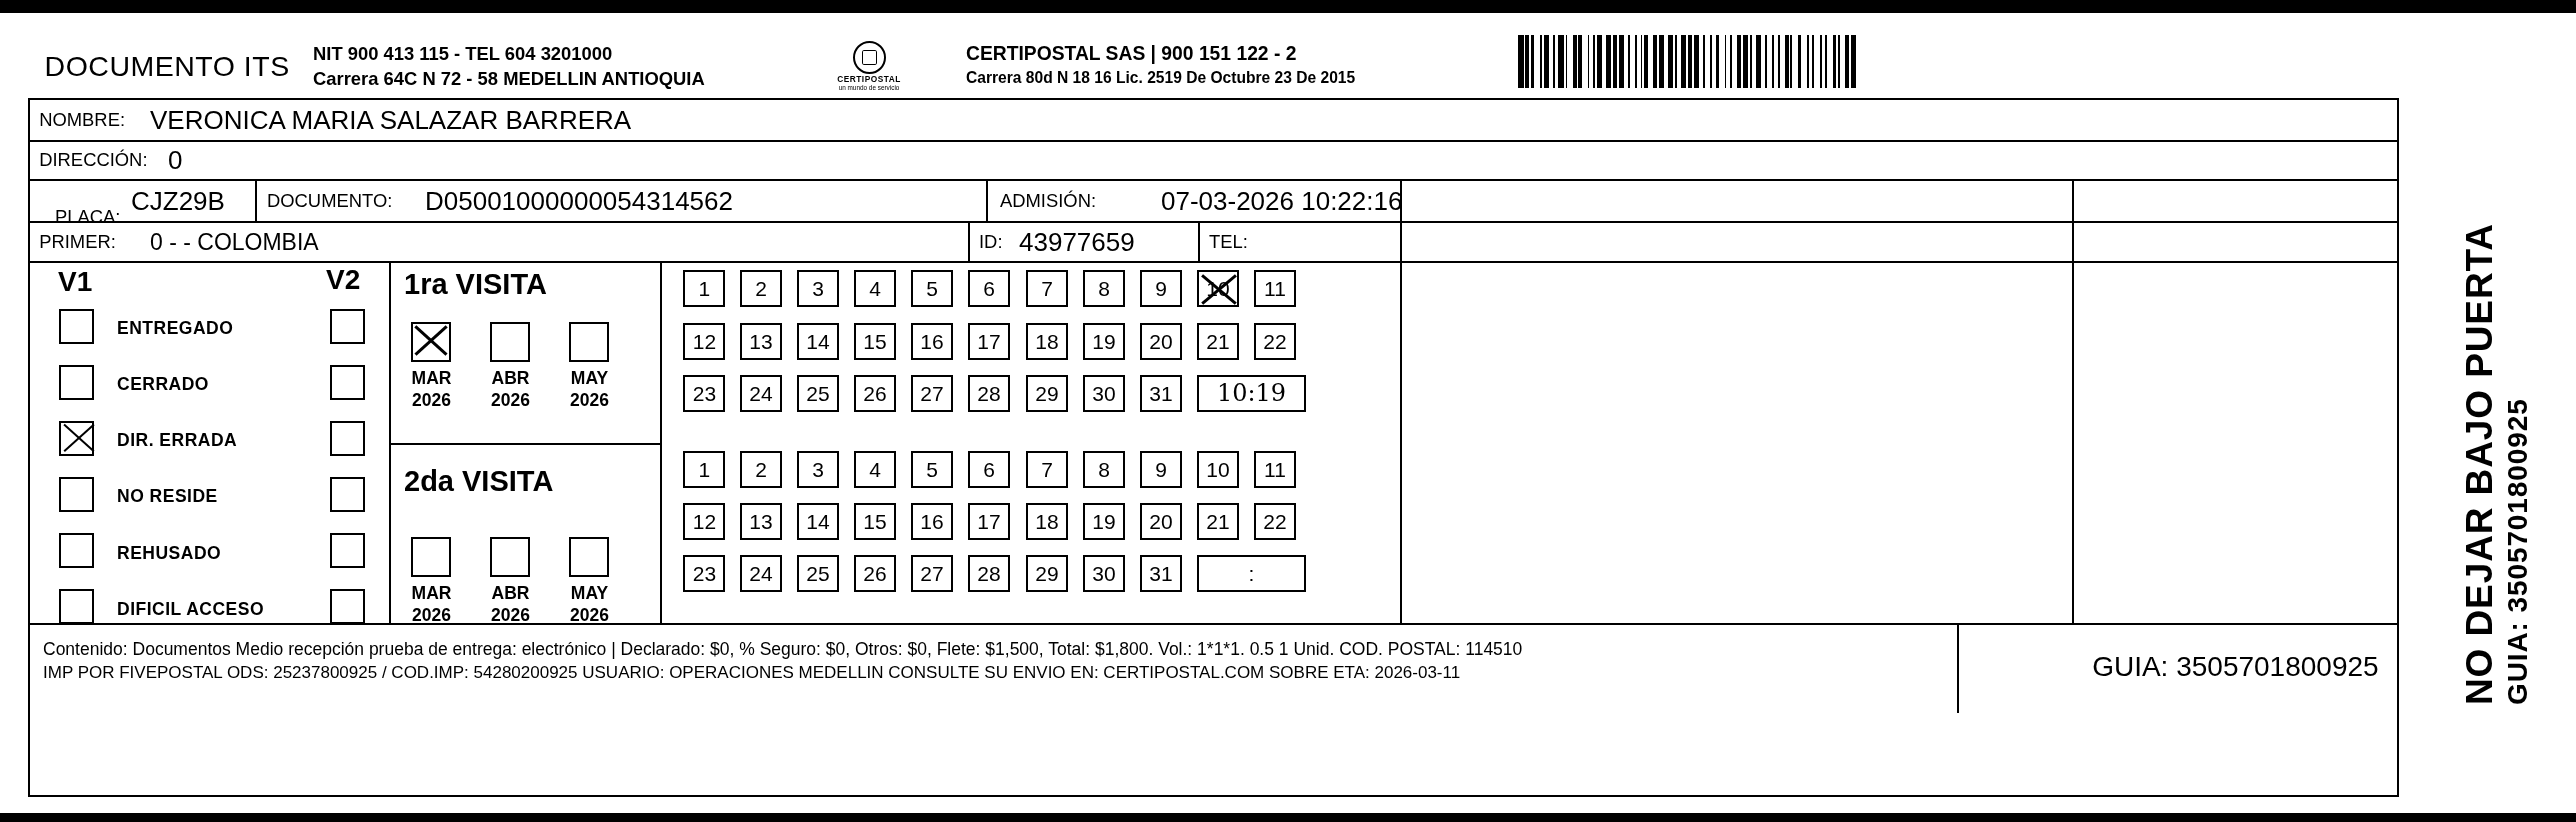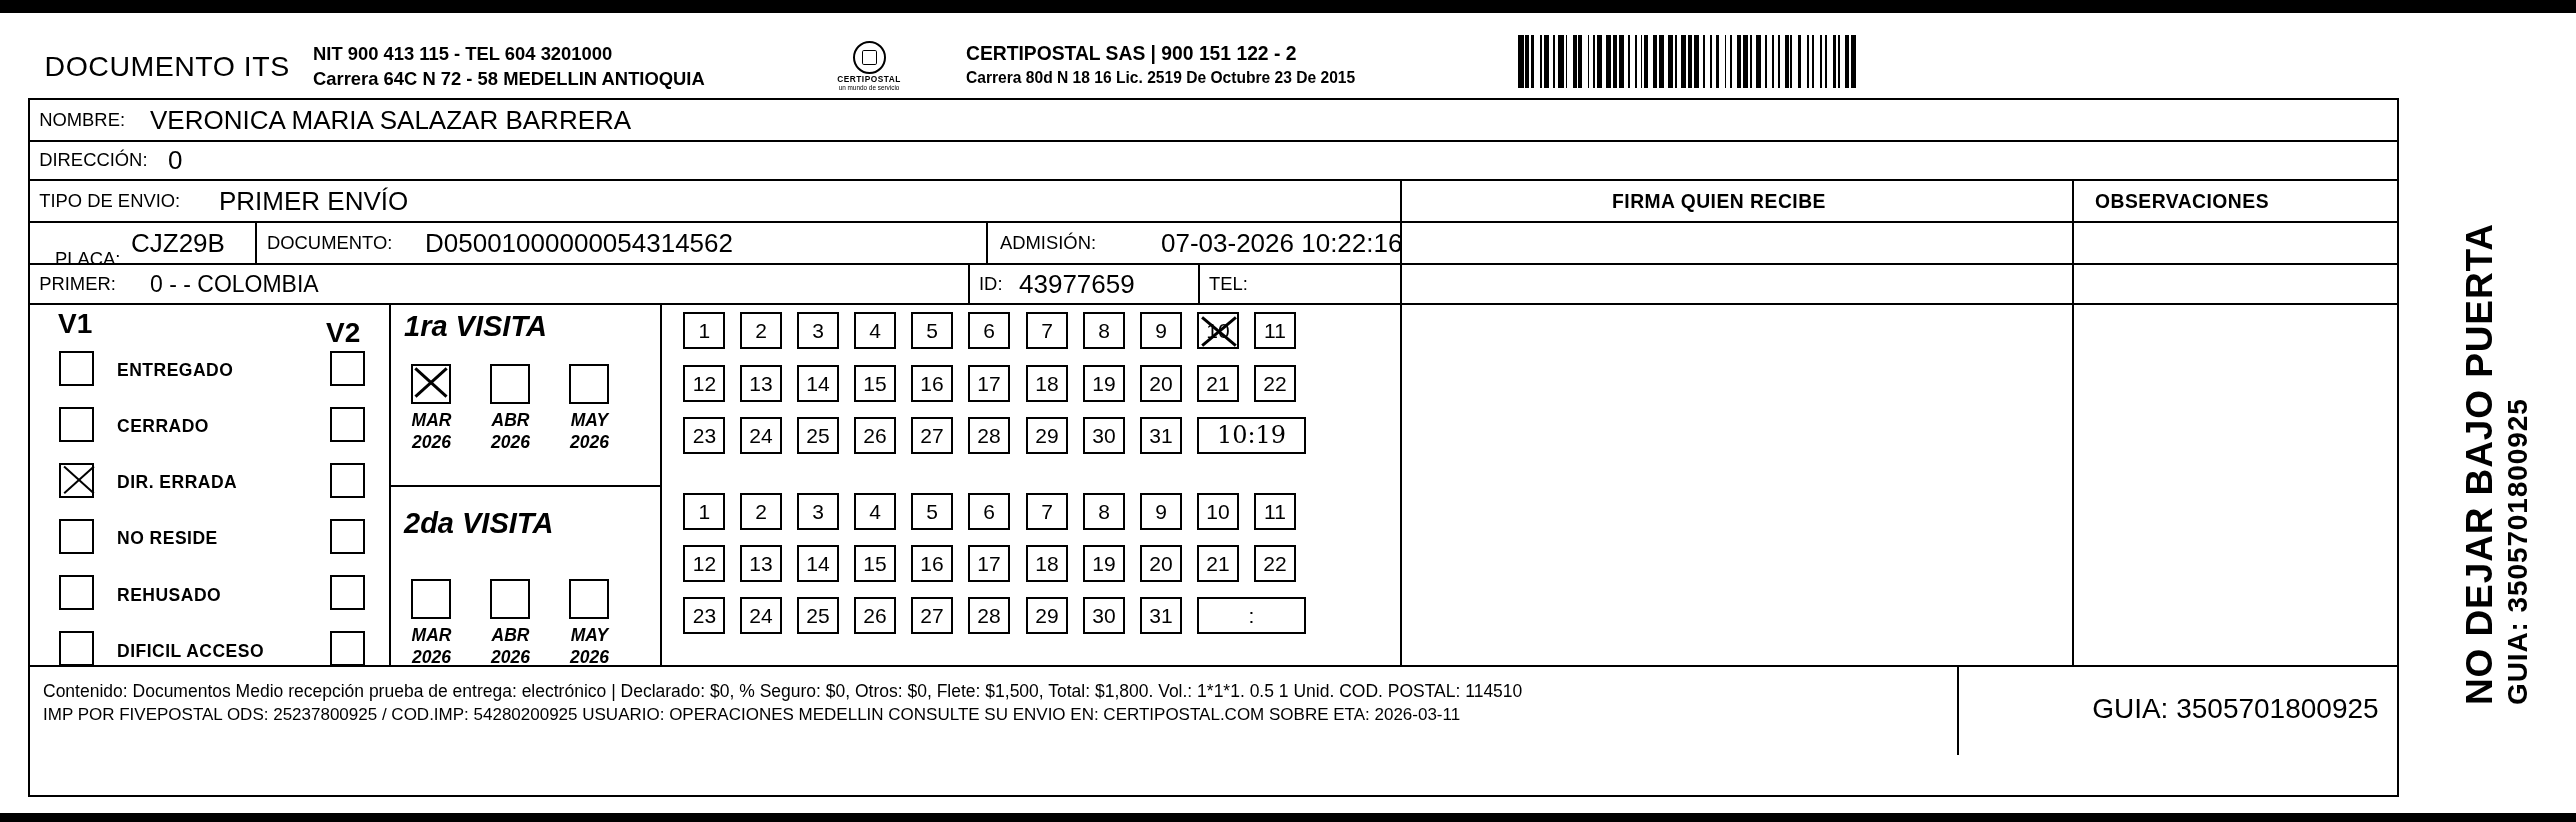--- a/index.html
+++ b/index.html
@@ -438,28 +438,20 @@
       <div class="row r-nombre">
         <span class="cellpad lbl" style="left:9.2px;">NOMBRE:</span>
         <span class="cellpad val" style="left:120px;">VERONICA MARIA SALAZAR BARRERA</span>
       </div>
 
       <div class="row r-dir">
         <span class="cellpad lbl" style="left:9.2px;">DIRECCIÓN:</span>
         <span class="cellpad val" style="left:138px;">0</span>
       </div>
 
-      <div class="row r-tipo">
-        <span class="cellpad lbl" style="left:9.2px;">TIPO DE ENVIO:</span>
-        <span class="cellpad val" style="left:189px;">PRIMER ENVÍO</span>
-        <div class="vline" style="left:1370px;"></div>
-        <div class="vline" style="left:2042px;"></div>
-        <span class="firma-hdr" style="left:1582px; top:10px;">FIRMA QUIEN RECIBE</span>
-        <span class="firma-hdr" style="left:2065px; top:10px;">OBSERVACIONES</span>
-      </div>
 
       <div class="row r-placa">
         <span class="cellpad lbl" style="left:25px;margin-top:16px;">PLACA:</span>
         <span class="cellpad val" style="left:101px;">CJZ29B</span>
         <div class="vline" style="left:225px;"></div>
         <span class="cellpad lbl" style="left:237px;">DOCUMENTO:</span>
         <span class="cellpad val" style="left:395px;">D05001000000054314562</span>
         <div class="vline" style="left:956px;"></div>
         <span class="cellpad lbl" style="left:970px;">ADMISIÓN:</span>
         <span class="cellpad val" style="left:1131px;">07-03-2026 10:22:16</span>
@@ -477,42 +469,42 @@
         <span class="cellpad lbl" style="left:1179px;">TEL:</span>
         <span class="cellpad val" style="left:1237px;"></span>
         <div class="vline" style="left:1370px;"></div>
         <div class="vline" style="left:2042px;"></div>
       </div>
 
       <div class="r-grid">
 
         <div class="col-v" id="checkcol">
           <span class="vhdr" style="left:28px; top:3.7px;">V1</span>
-          <span class="vhdr" style="left:296px; top:12px;">V2</span>
+          <span class="vhdr" style="left:296px; top:1px;">V2</span>
         <div class="chk" style="left:29px; top:46px;"></div>
             <div class="opt-label" style="left:87px; top:55px;">ENTREGADO</div>
             <div class="chk" style="left:300px; top:46px;"></div>
             <div class="chk" style="left:29px; top:102px;"></div>
             <div class="opt-label" style="left:87px; top:111px;">CERRADO</div>
             <div class="chk" style="left:300px; top:102px;"></div>
             <div class="chk x" style="left:29px; top:158px;"></div>
             <div class="opt-label" style="left:87px; top:167px;">DIR. ERRADA</div>
             <div class="chk" style="left:300px; top:158px;"></div>
             <div class="chk" style="left:29px; top:214px;"></div>
             <div class="opt-label" style="left:87px; top:223px;">NO RESIDE</div>
             <div class="chk" style="left:300px; top:214px;"></div>
             <div class="chk" style="left:29px; top:270px;"></div>
             <div class="opt-label" style="left:87px; top:280px;">REHUSADO</div>
             <div class="chk" style="left:300px; top:270px;"></div>
             <div class="chk" style="left:29px; top:326px;"></div>
             <div class="opt-label" style="left:87px; top:336px;">DIFICIL ACCESO</div>
             <div class="chk" style="left:300px; top:326px;"></div>
           </div>
 
-        <div class="col-visit" id="visitcol" style="left:359px;font-style:italic;">
+        <div class="col-visit" id="visitcol" style="left:359px;">
             <div class="visit-title" style="top:5.5px;">1ra VISITA</div>
             <div class="mbox x" style="left:20px; top:59px;">
               <div style="position:absolute;left:-2.8px;top:15.6px;width:42px;height:2.8px;background:#000;transform:rotate(42deg);"></div>
               <div style="position:absolute;left:-2.8px;top:15.6px;width:42px;height:2.8px;background:#000;transform:rotate(-42deg);"></div>
             </div>
             <div class="mlabel" style="left:11px; top:105px;">MAR</div>
             <div class="mlabel" style="left:11px; top:127px;">2026</div>
             <div class="mbox" style="left:99px; top:59px;"></div>
             <div class="mlabel" style="left:90px; top:105px;">ABR</div>
             <div class="mlabel" style="left:90px; top:127px;">2026</div>

